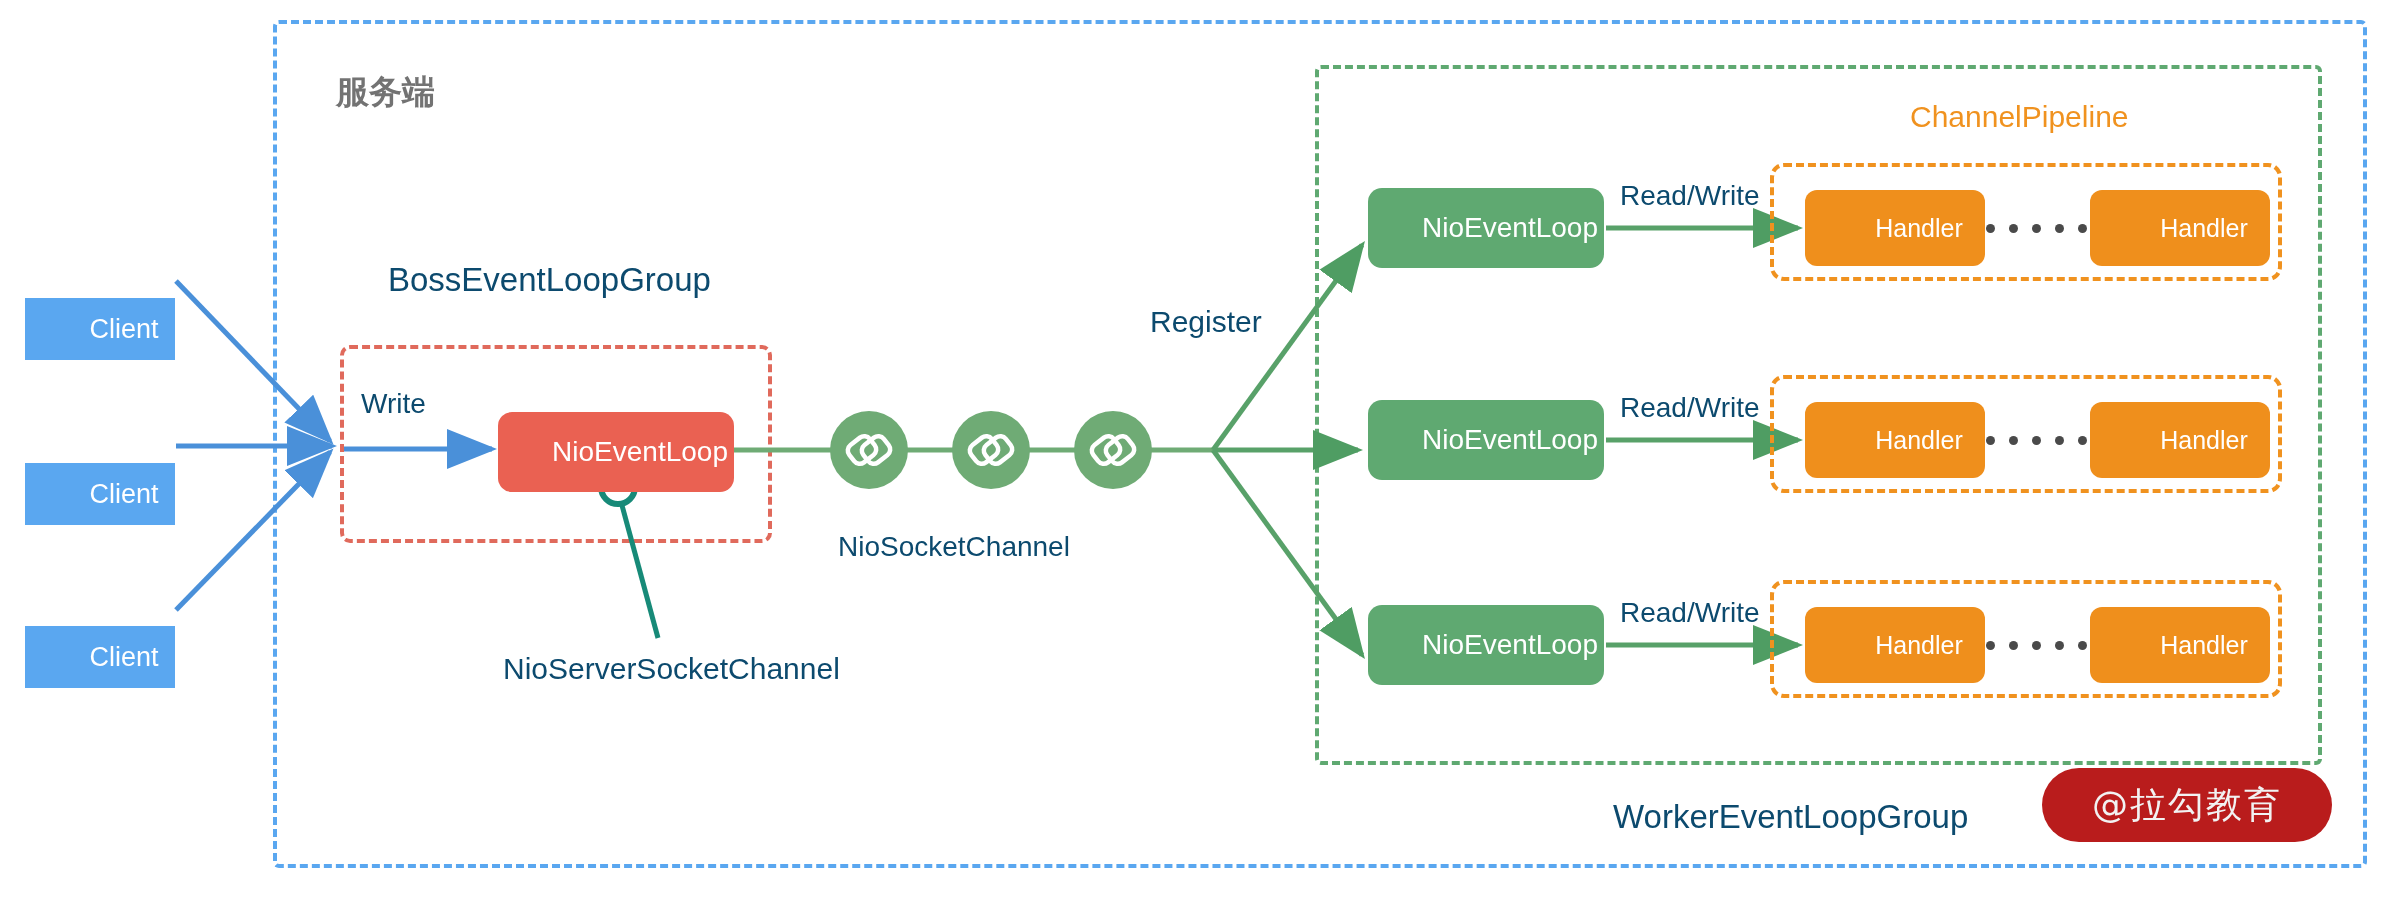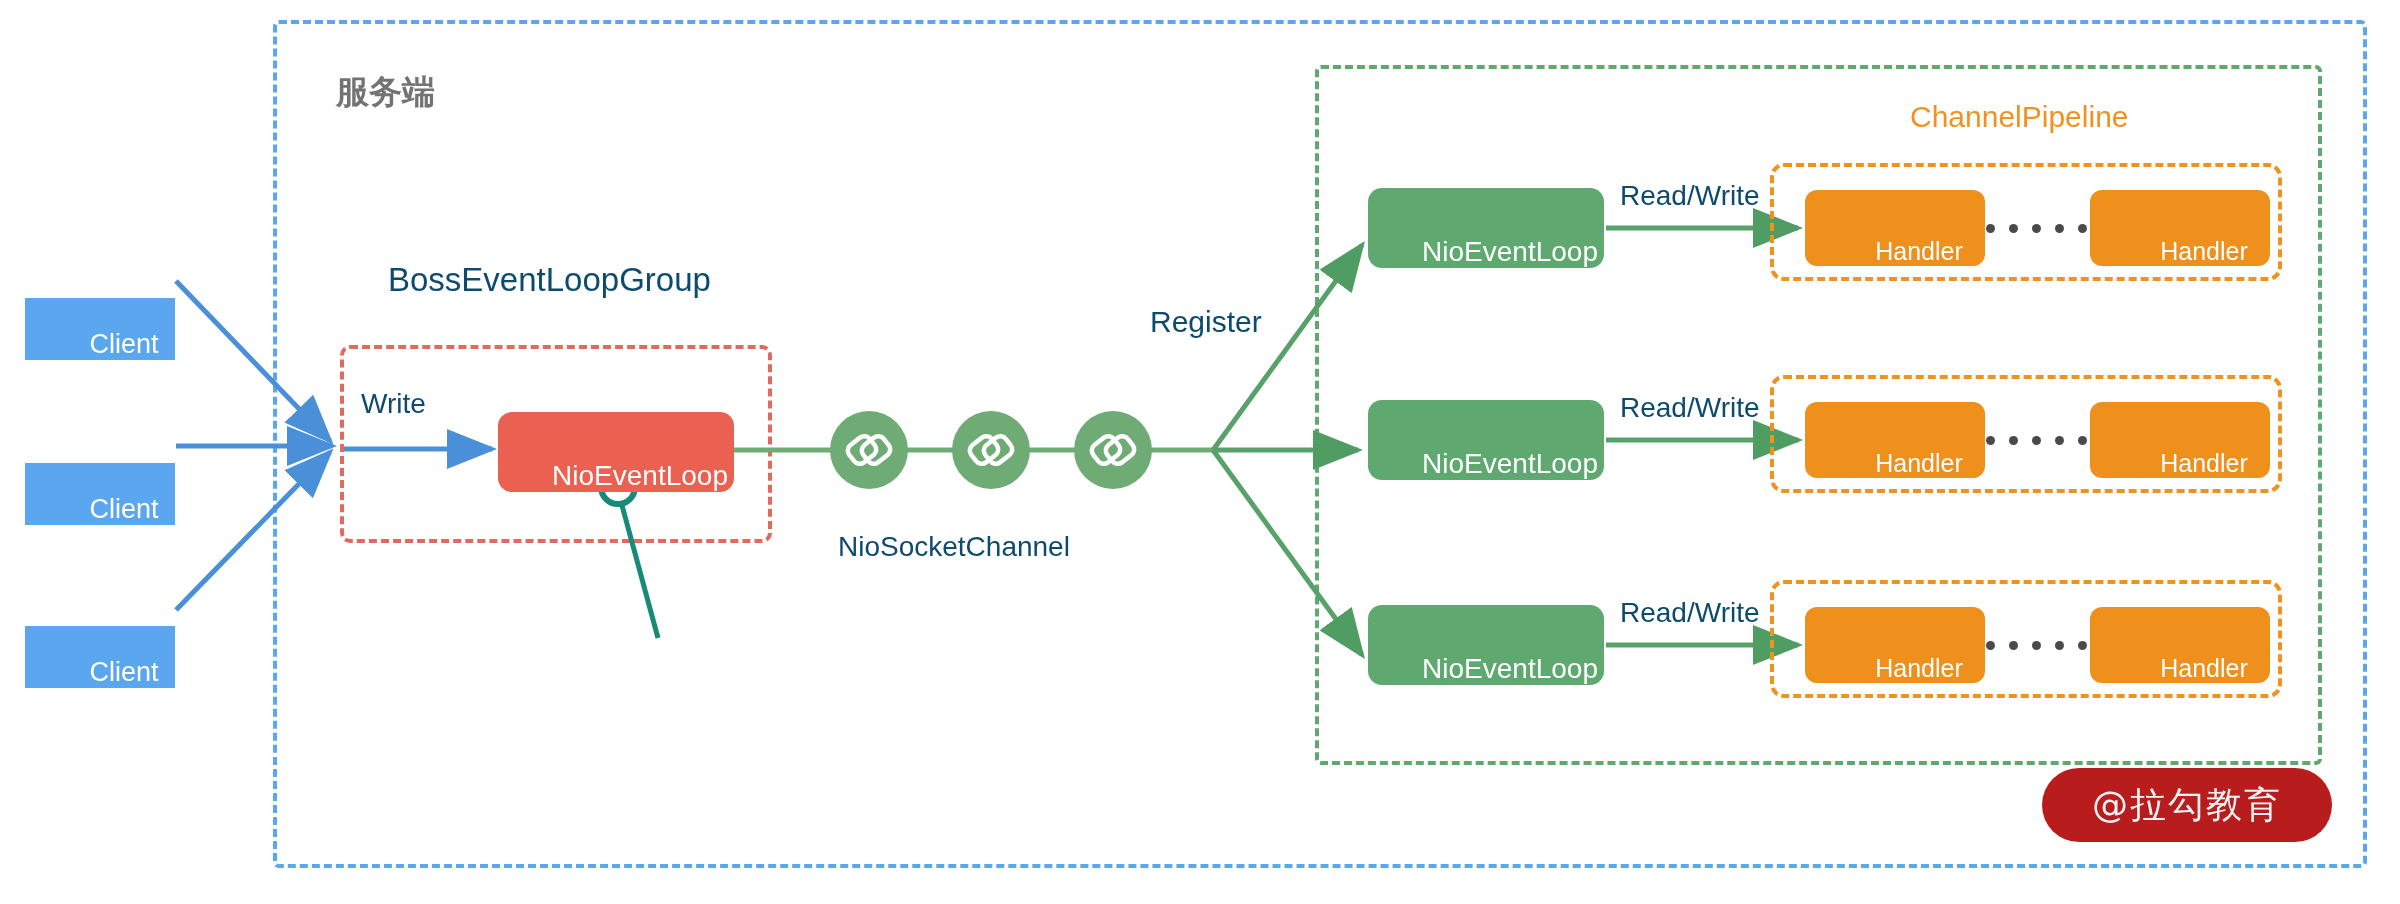--- a/index.html
+++ b/index.html
@@ -1,20 +1,20 @@
 <!DOCTYPE html>
 <html><head>
 <meta charset="utf-8">
 <style>
   html,body{margin:0;padding:0;background:#ffffff;}
   body{font-family:"Liberation Sans","DejaVu Sans",sans-serif;}
   #stage{position:relative;width:2400px;height:904px;background:#fff;overflow:hidden;}
   #svg-layer{position:absolute;left:0;top:0;width:2400px;height:904px;}
 
-  .node{position:absolute;display:flex;align-items:flex-end;justify-content:center;
+  .node{position:absolute;display:flex;align-items:center;justify-content:center;
         box-sizing:border-box;color:#fff;border-radius:12px;padding-left:48px;}
   .client-box{width:150px;height:62px;background:#5aa7f0;border-radius:0;font-size:27px;margin-top:48px;}
   .boss-loop{left:498px;top:412px;width:236px;height:80px;background:#ea6152;
              border-radius:14px;font-size:28px;}
   .worker-loop{width:236px;height:80px;background:#5fa971;border-radius:14px;font-size:28px;}
   .handler{width:180px;height:76px;background:#ef8f1c;border-radius:12px;font-size:25px;}
 
   .label{position:absolute;color:#0c4a6e;white-space:nowrap;}
   .lbl-server{color:#737373;font-size:33px;font-weight:700;left:336px;top:70px;}
   .lbl-boss{font-size:33px;left:388px;top:261px;}
@@ -98,23 +98,25 @@
   <div class="node client-box" style="left:25px;top:415px;">
     <span>Client</span>
   </div>
   <div class="node client-box" style="left:25px;top:578px;">
     <span>Client</span>
   </div>
 
   <div class="label lbl-server">服务端</div>
   <div class="label lbl-boss">BossEventLoopGroup</div>
   <div class="label lbl-accept">Write</div>
+  <div class="label lbl-nssc">NioServerSocketChannel</div>
   <div class="label lbl-nsc">NioSocketChannel</div>
   <div class="label lbl-register">Register</div>
   <div class="label lbl-pipeline">ChannelPipeline</div>
+  <div class="label lbl-worker-group">WorkerEventLoopGroup</div>
 
   <div class="node boss-loop">
     <span>NioEventLoop</span>
   </div>
 
   <div class="chan-circle" style="left:830px;top:411px;">
     <svg width="78" height="78" viewBox="0 0 78 78">
       <g fill="none" stroke="#ffffff" stroke-width="4.5" stroke-linejoin="round">
         <rect x="19" y="28" width="26" height="22" rx="7" transform="rotate(-38 32 39)"></rect>
         <rect x="33" y="28" width="26" height="22" rx="7" transform="rotate(-38 46 39)"></rect>

